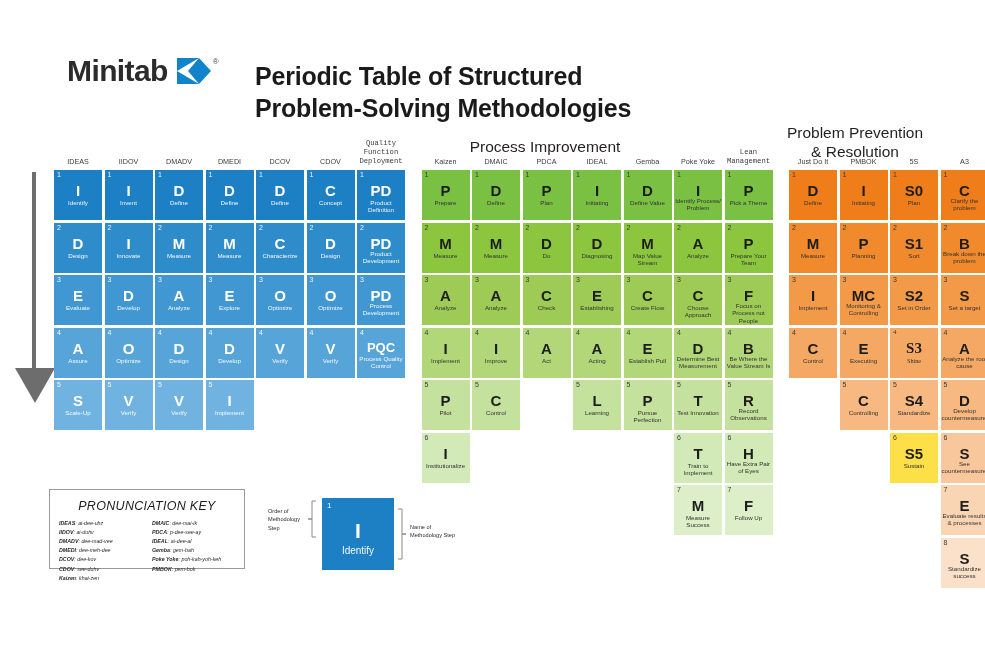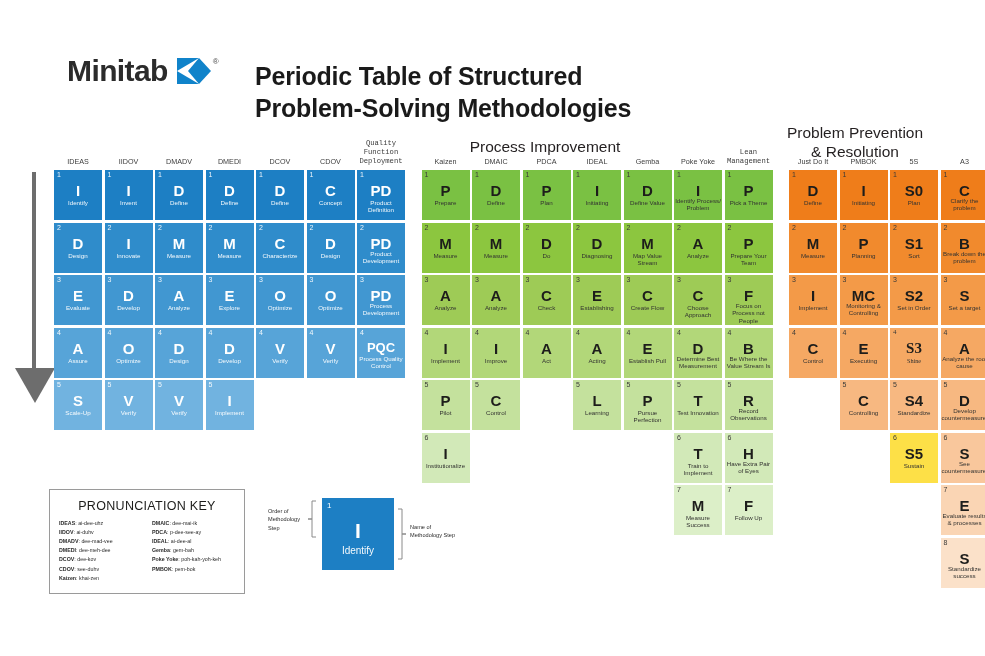--- a/index.html
+++ b/index.html
@@ -53,22 +53,22 @@
   
   .cell.lt{color:#ffffff;}
   .cell.lt .num{color:rgba(255,255,255,.92);}
   .cell.lt .nm{color:rgba(255,255,255,.95);}
   .cell.dk{color:#1d1d1b;}
   .cell.dk .num{color:#3a3a38;}
   .cell.dk .nm{color:#333331;}
 
   
   #key{
-    position:absolute;left:49px;top:489px;width:196px;height:105px;
-    border:1px solid #9a9a9a;background:#fff;box-sizing:border-box;
+    position:absolute;left:49px;top:489px;width:196px;height:80px;
+    border:1px solid #9a9a9a;background:#fff;box-sizing:border-box;font-style:italic;
   }
   #key h4{margin:0;padding:9px 0 6px 0;text-align:center;font-size:12.5px;
     font-weight:normal;letter-spacing:.3px;color:#1d1d1b;}
   #key .cols{display:flex;padding:0 9px;gap:10px;}
   #key .kcol{flex:1;}
   #key .krow{font-size:5.3px;line-height:1.72;color:#2b2b2b;white-space:nowrap;}
   #key .krow b{font-weight:bold;}
 
   
   #legend{position:absolute;left:268px;top:489px;width:220px;height:90px;}

